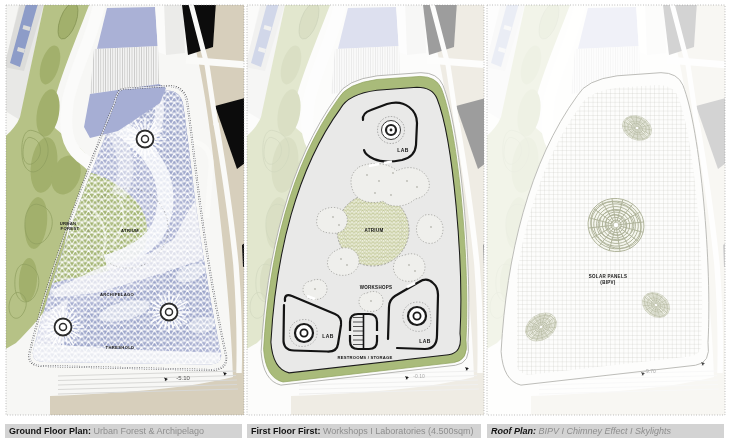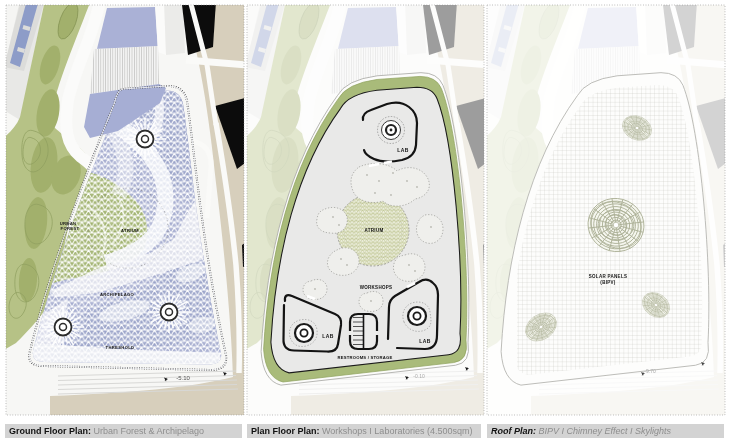--- a/index.html
+++ b/index.html
@@ -356,16 +356,16 @@
 
   <rect x="247" y="5" width="237" height="410"></rect>
 
   <rect x="487" y="5" width="238" height="410"></rect>
 </g>
 </svg>
 
 
 <div class="cap" style="left:5px;top:424px;width:233px;"><b>Ground Floor Plan:</b> Urban Forest &amp; Archipelago</div>
 
-<div class="cap" style="left:247px;top:424px;width:230px;"><b>Plan Floor Plan:</b> Workshops I Laboratories (4.500sqm)</div>
+<div class="cap" style="left:247px;top:424px;width:230px;"><b>First Floor First:</b> Workshops I Laboratories (4.500sqm)</div>
 
 <div class="cap" style="left:487px;top:424px;width:233px;font-style:italic;"><b>Roof Plan:</b> BIPV I Chimney Effect I Skylights</div>
 
 
 </body></html>

